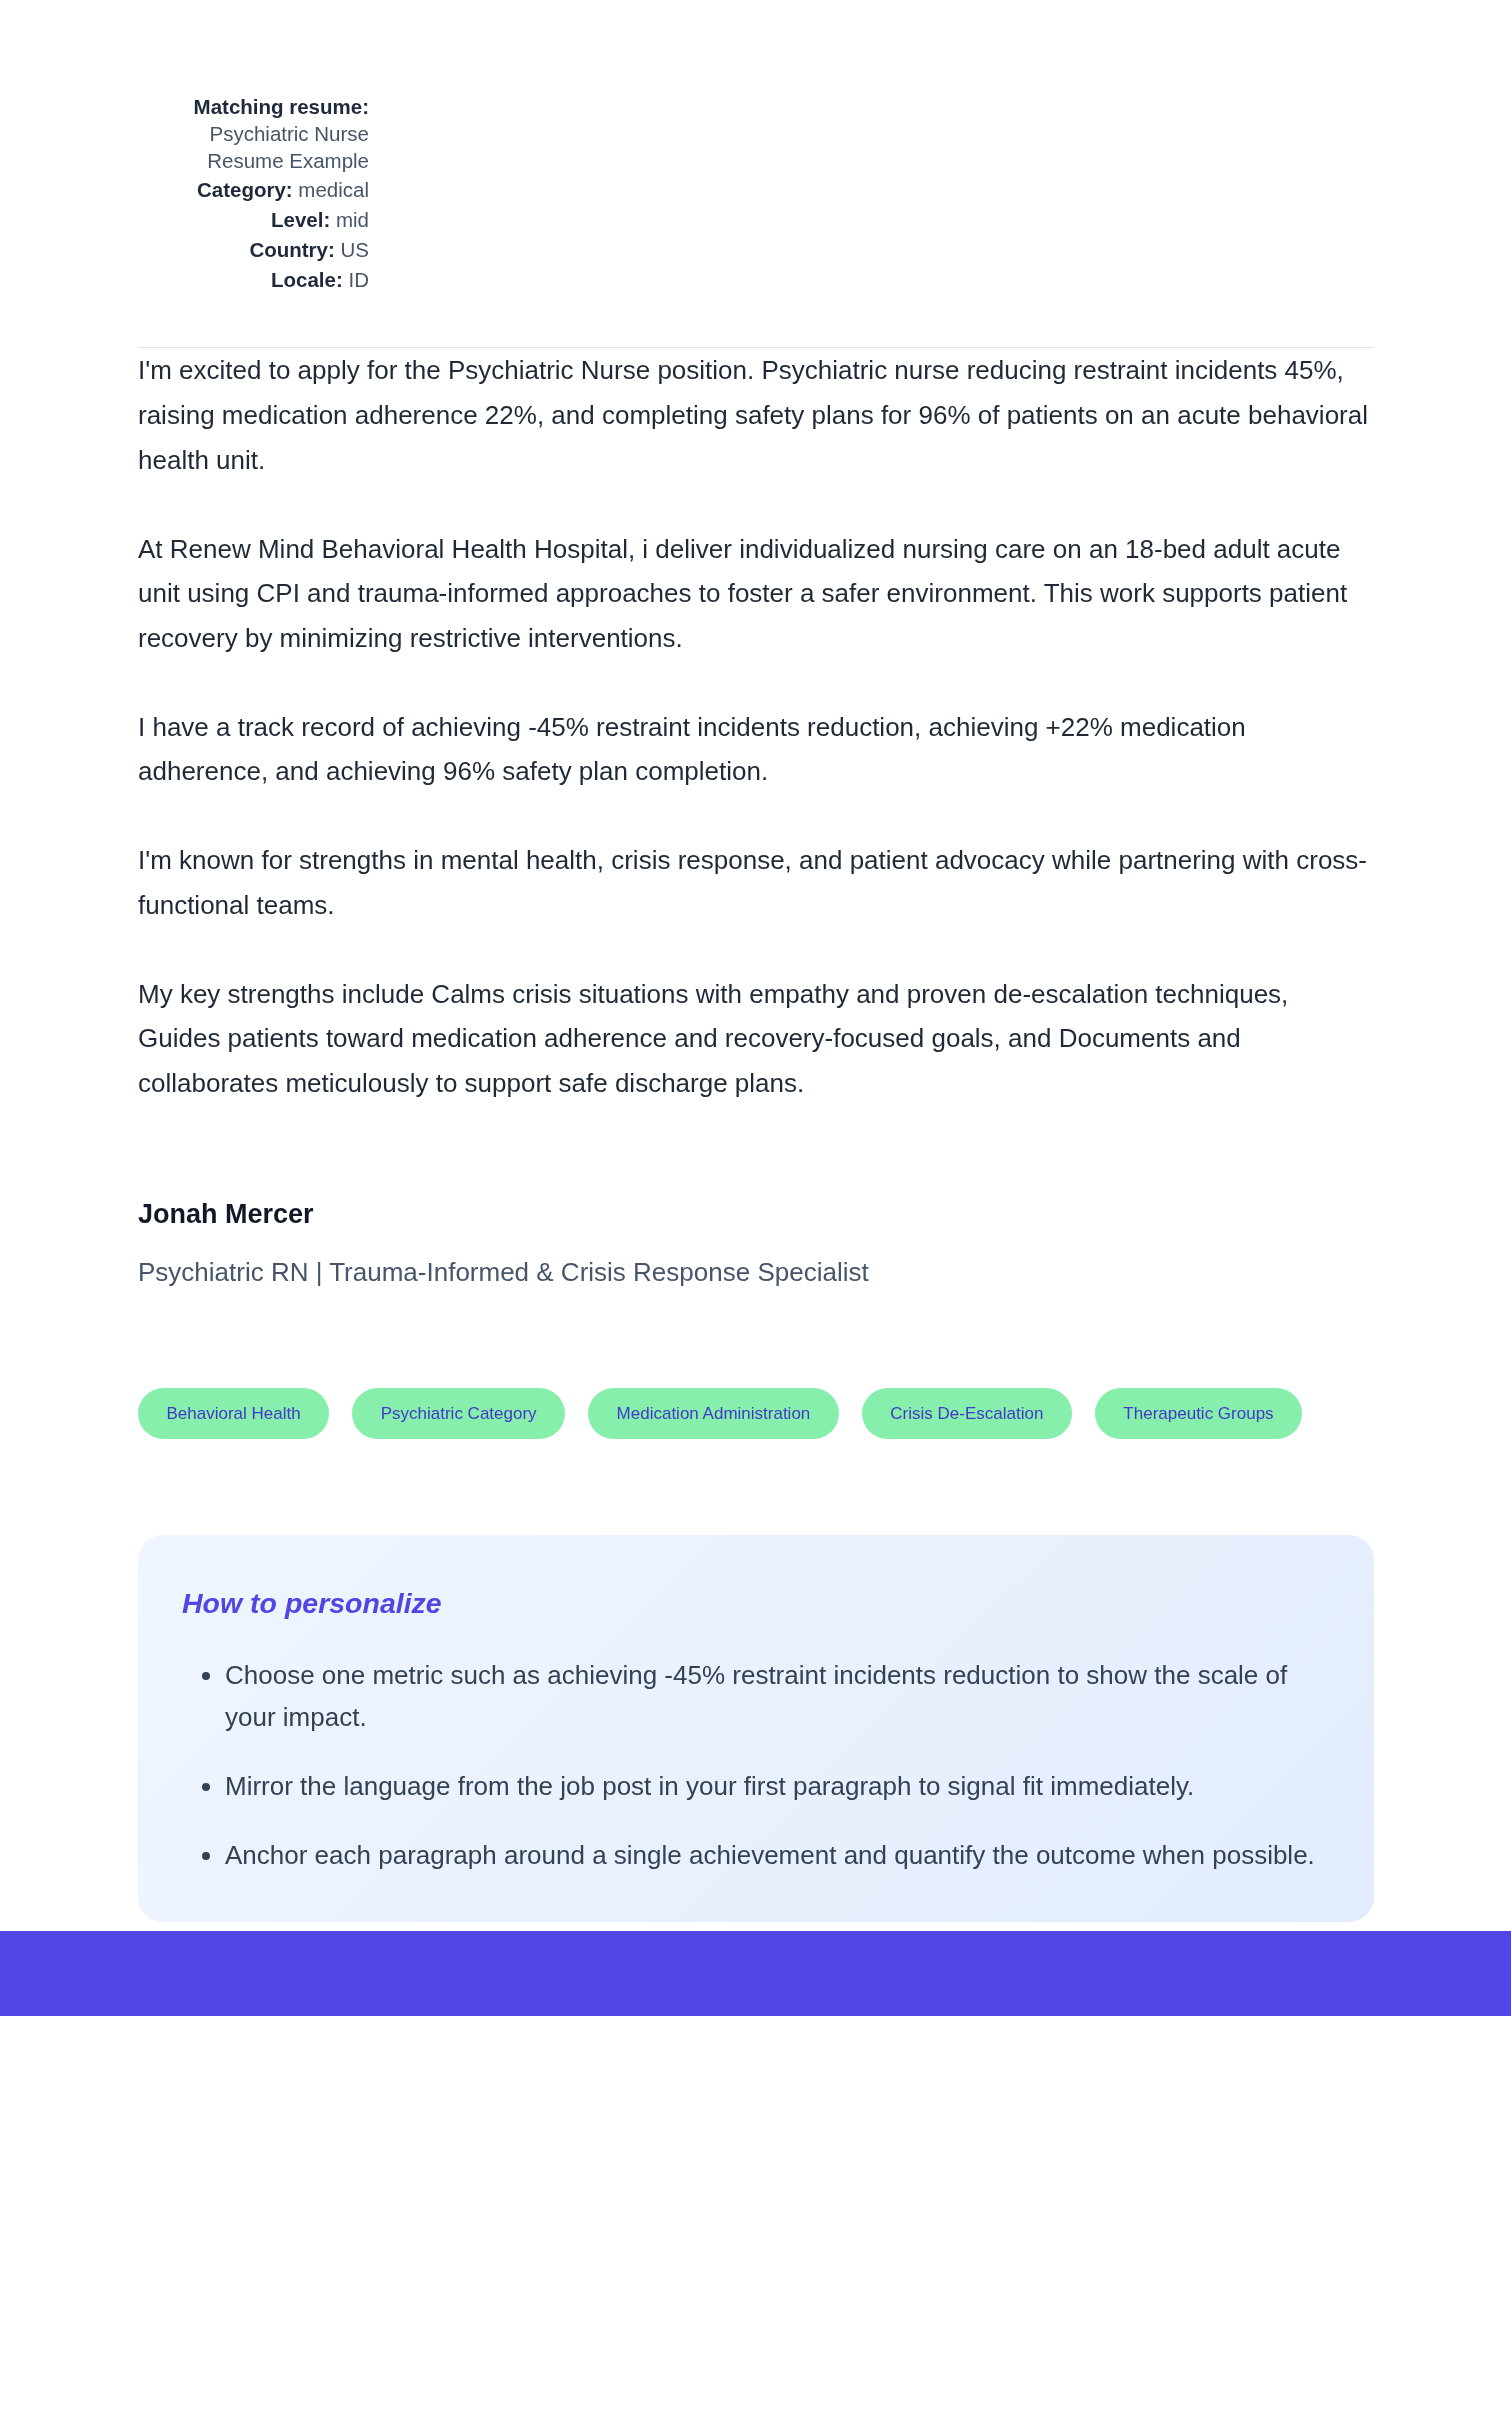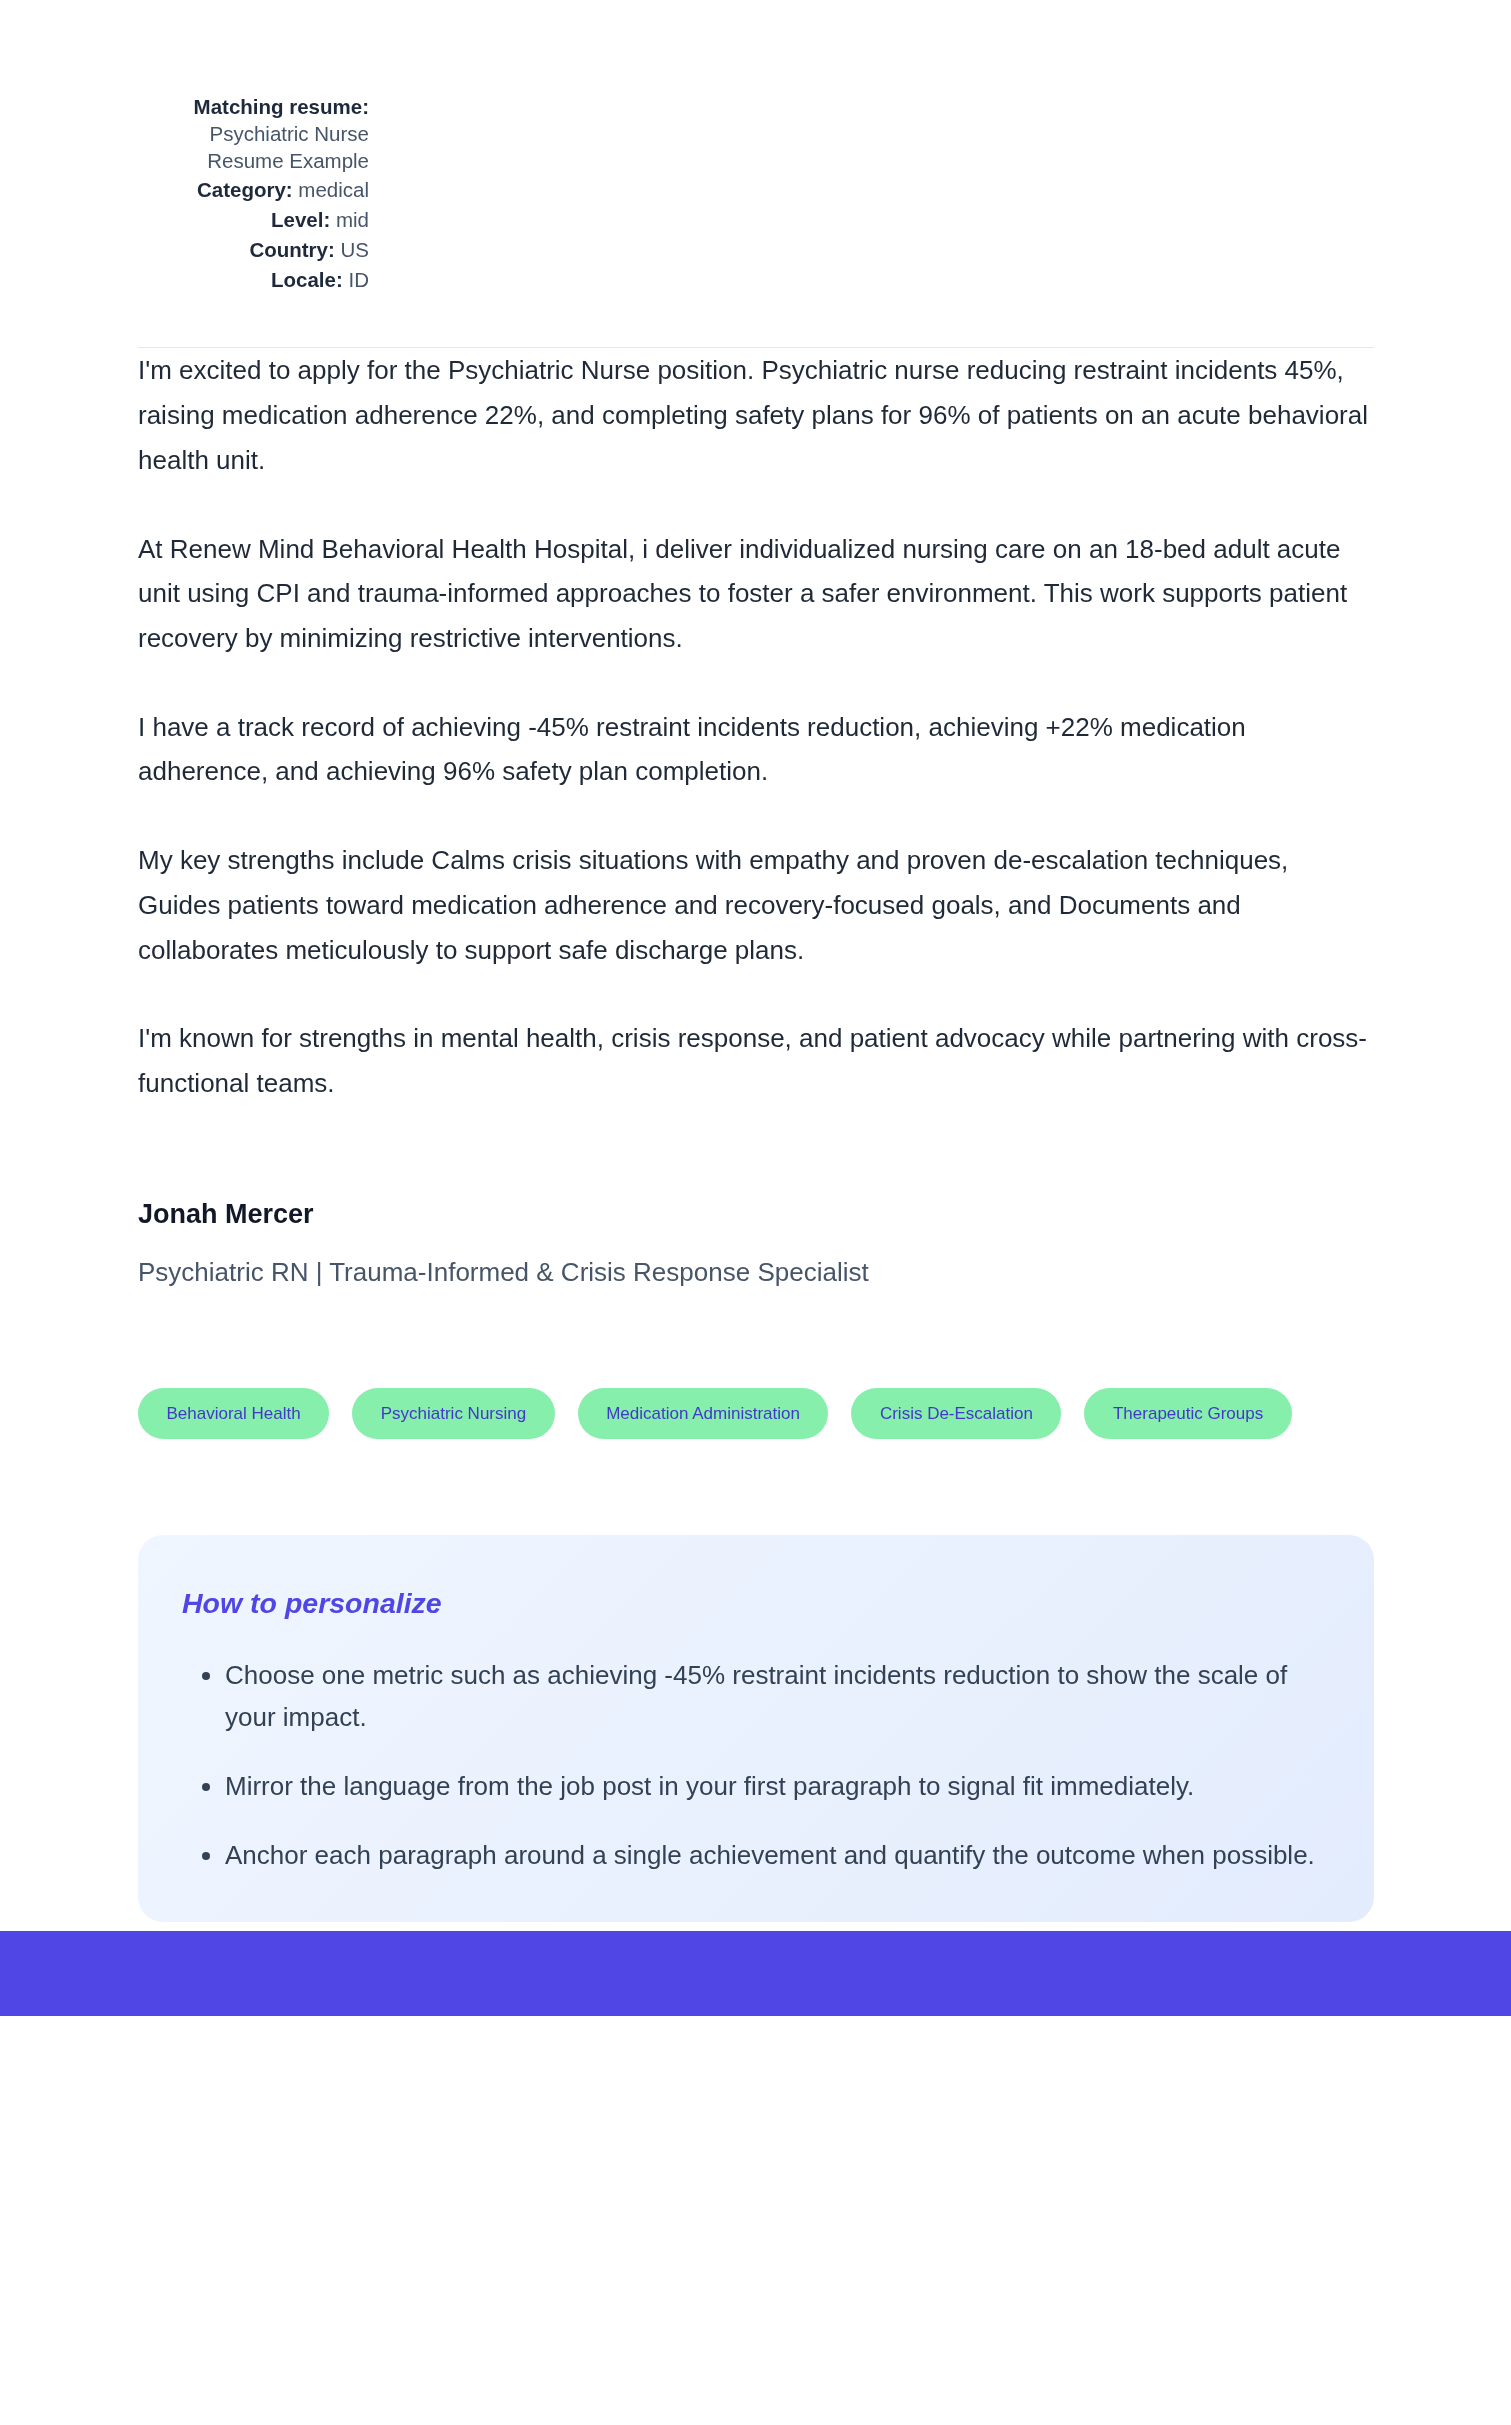--- a/index.html
+++ b/index.html
@@ -119,34 +119,34 @@
 
   <section class="letter">
     <div>
 
         <p class="para">I'm excited to apply for the Psychiatric Nurse position. Psychiatric nurse reducing restraint incidents 45%, raising medication adherence 22%, and completing safety plans for 96% of patients on an acute behavioral health unit.</p>
 
         <p class="para">At Renew Mind Behavioral Health Hospital, i deliver individualized nursing care on an 18-bed adult acute unit using CPI and trauma-informed approaches to foster a safer environment. This work supports patient recovery by minimizing restrictive interventions.</p>
 
         <p class="para">I have a track record of achieving -45% restraint incidents reduction, achieving +22% medication adherence, and achieving 96% safety plan completion.</p>
 
+        <p class="para">I'm known for strengths in mental health, crisis response, and patient advocacy while partnering with cross-functional teams.</p>
+
         <p class="para">My key strengths include Calms crisis situations with empathy and proven de-escalation techniques, Guides patients toward medication adherence and recovery-focused goals, and Documents and collaborates meticulously to support safe discharge plans.</p>
-
-        <p class="para">I'm known for strengths in mental health, crisis response, and patient advocacy while partnering with cross-functional teams.</p>
 
       </div>
     <p class="sig-name">Jonah Mercer</p>
     <p class="sig-title">Psychiatric RN | Trauma-Informed &amp; Crisis Response Specialist</p>
   </section>
 
   <div class="tags">
 
       <span class="tag">Behavioral Health</span>
 
-      <span class="tag">Psychiatric Nursing</span>
+      <span class="tag">Psychiatric Category</span>
 
       <span class="tag">Medication Administration</span>
 
       <span class="tag">Crisis De-Escalation</span>
 
       <span class="tag">Therapeutic Groups</span>
     </div>
 
   <section class="personalize">
     <h2 class="personalize-title">How to personalize</h2>

